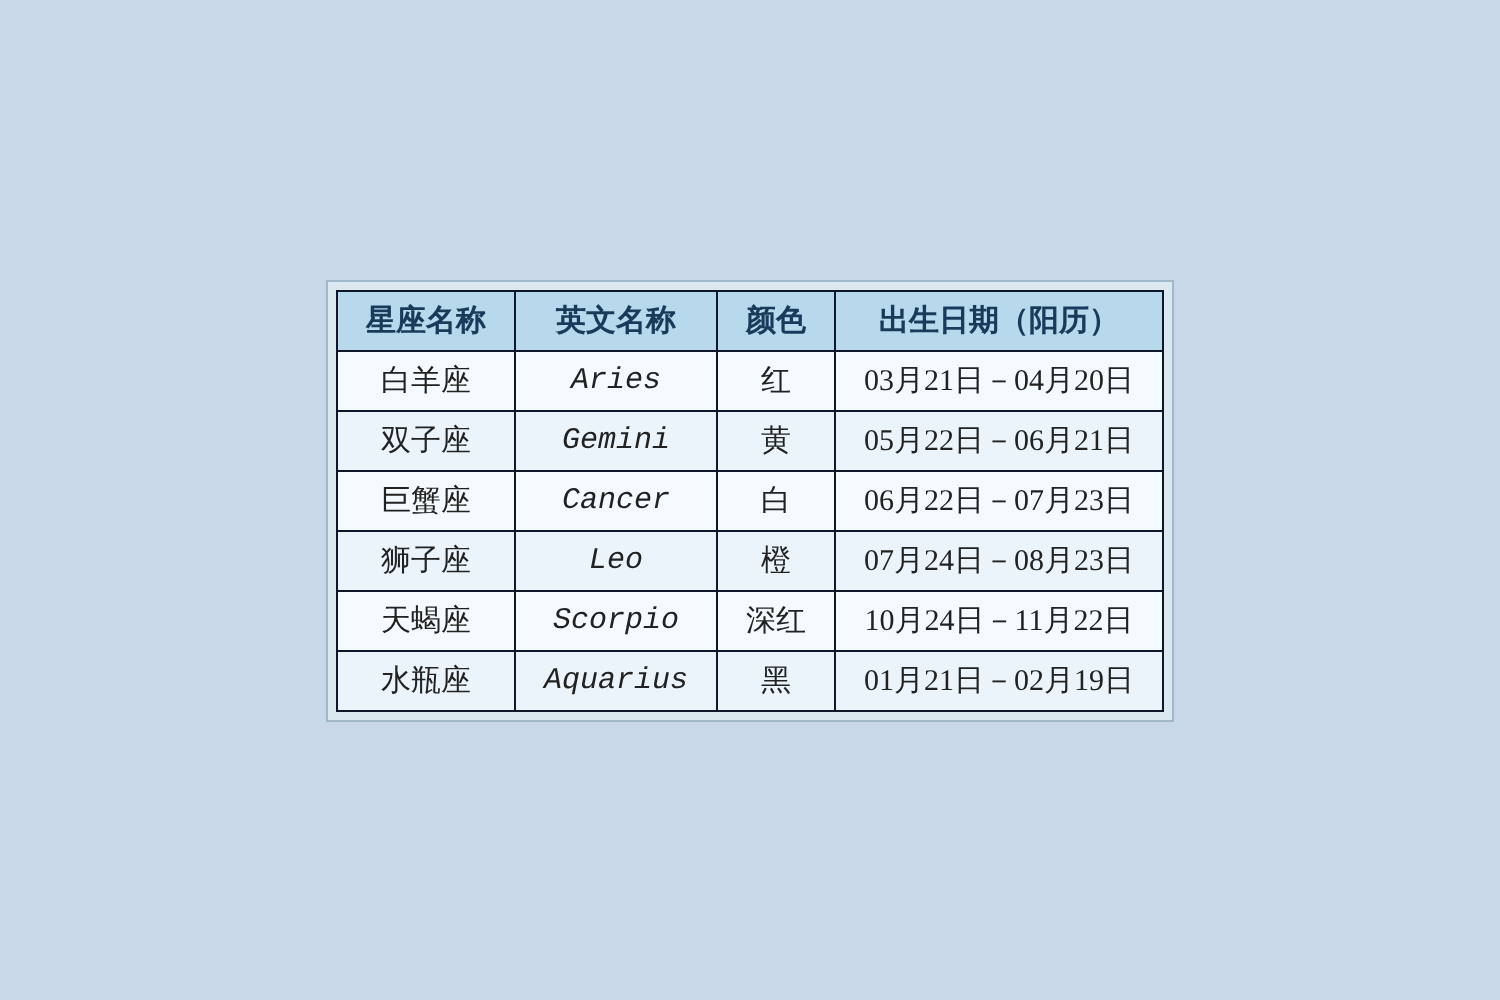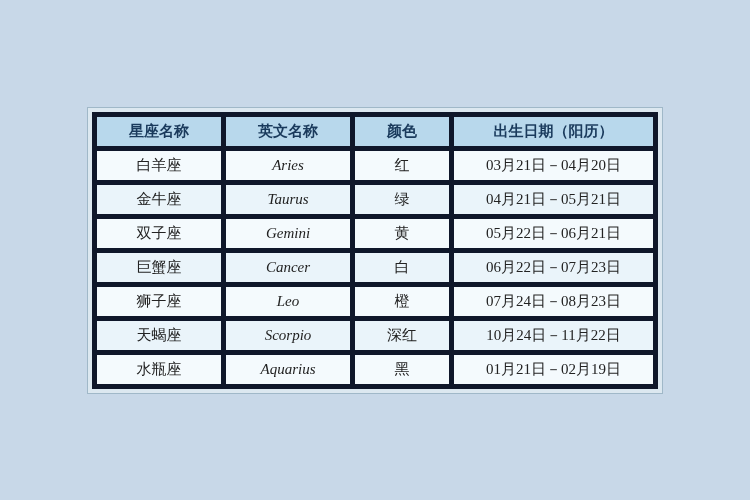--- a/index.html
+++ b/index.html
@@ -15,42 +15,42 @@
     .table-wrapper {
       background: #dce8f0;
       border: 1px solid #a0b8c8;
       padding: 4px;
     }
     table {
       border-collapse: collapse;
       background: #f0f7fc;
     }
     th, td {
-      border: 5px solid #0f172a;
-      padding: 5px 32px;
+      border: 1px solid #0f172a;
+      padding: 5px 14px;
       text-align: center;
       font-size: 15px;
       color: #222;
       white-space: nowrap;
     }
     thead th {
       background: #b8d8ec;
       font-weight: bold;
       color: #1a3a5c;
       font-size: 15px;
     }
     tbody tr {
       background: #f4fafd;
       margin-top: 35px;
     }
     tbody tr:nth-child(even) {
       background: #eaf4fa;
     }
     td.english {
-      font-family: Liberation Serif, serif;
+      font-family: Liberation Mono, monospace;
       font-style: italic;
     }
   </style>
 </head>
 <body>
 
 <div class="table-wrapper">
   <table>
     <thead>
       <tr>
@@ -59,26 +59,20 @@
         <th>颜色</th>
         <th>出生日期（阳历）</th>
       </tr>
     </thead>
     <tbody id="table-body">
     <tr>
           <td>白羊座</td>
           <td class="english">Aries</td>
           <td>红</td>
           <td>03月21日－04月20日</td>
-        </tr>
-        <tr>
-          <td>金牛座</td>
-          <td class="english">Taurus</td>
-          <td>绿</td>
-          <td>04月21日－05月21日</td>
         </tr>
         <tr>
           <td>双子座</td>
           <td class="english">Gemini</td>
           <td>黄</td>
           <td>05月22日－06月21日</td>
         </tr>
         <tr>
           <td>巨蟹座</td>
           <td class="english">Cancer</td>

